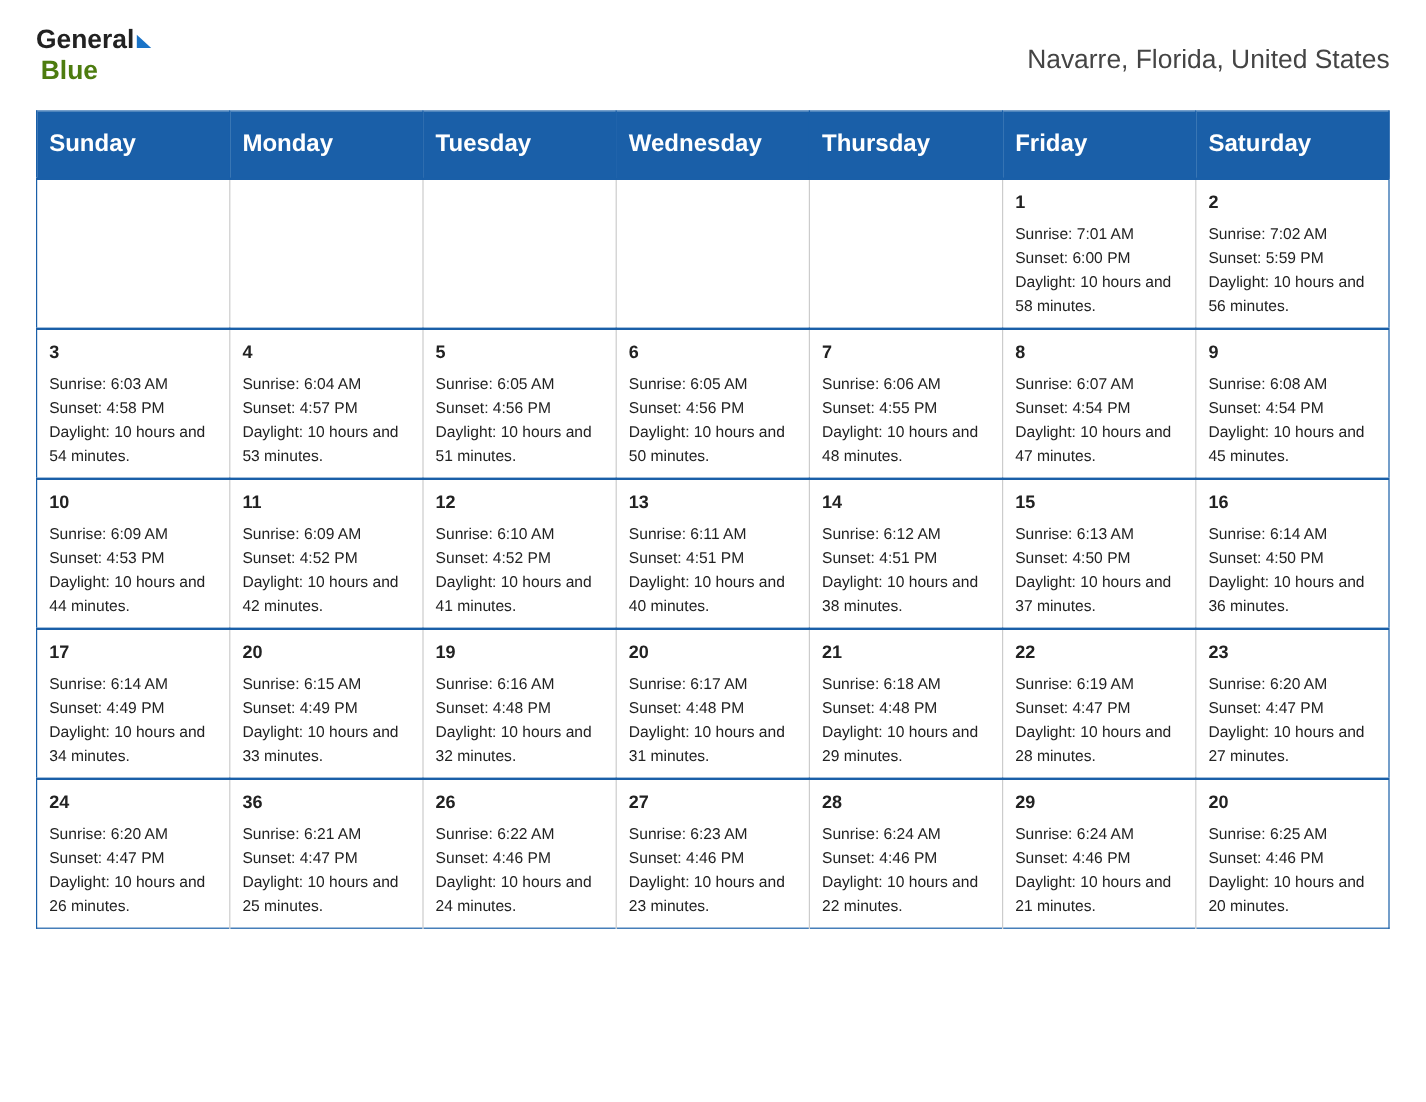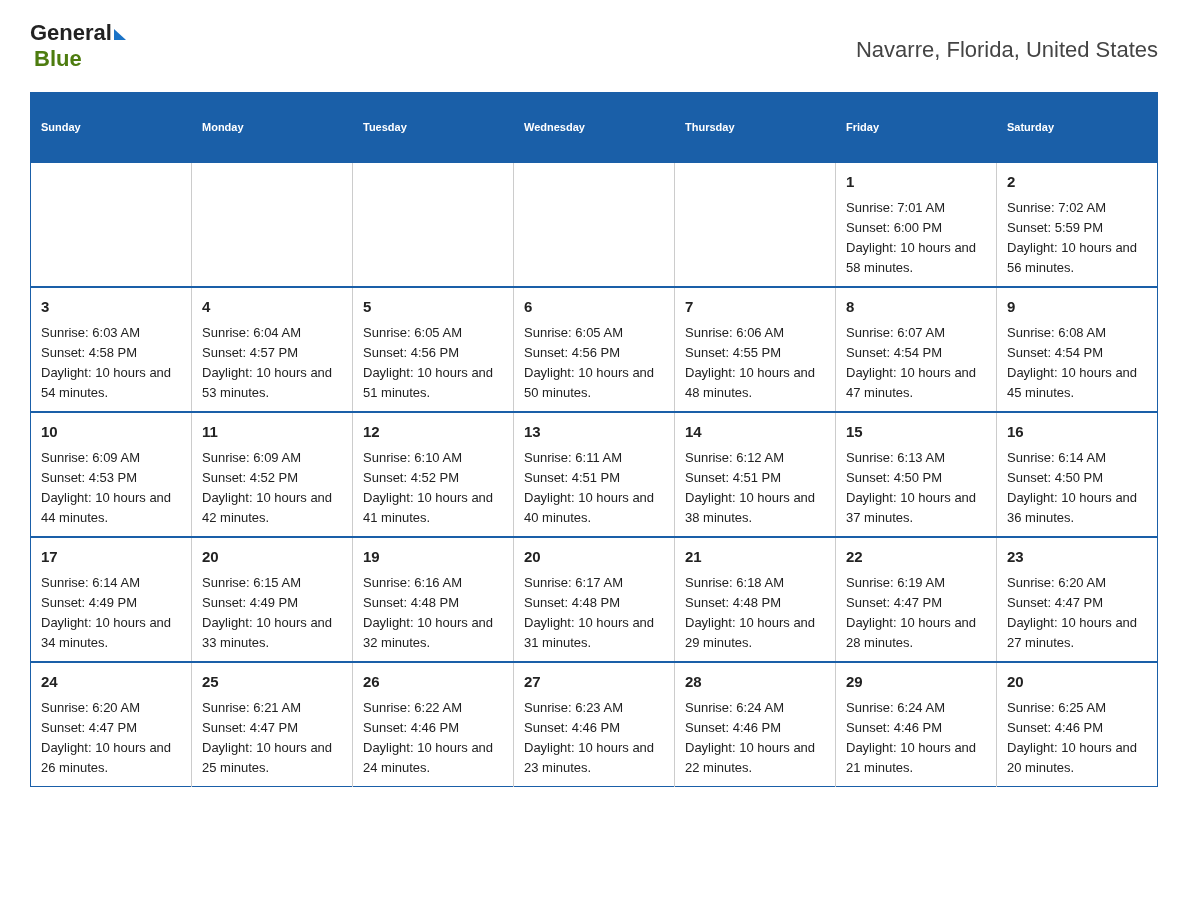--- a/index.html
+++ b/index.html
@@ -45,22 +45,22 @@
     .calendar {
       width: 100%;
       border-collapse: collapse;
       border: 1px solid #1a5fa8;
     }
     .calendar thead tr {
       background-color: #1a5fa8;
       color: #fff;
     }
     .calendar thead th {
-      padding: 28px 10px;
-      font-size: 11px;
+      padding: 16px 10px;
+      font-size: 20px;
       font-weight: bold;
       text-align: left;
       border: 1px solid #1a5fa8;
     }
     .calendar tbody tr {
       border-top: 2px solid #1a5fa8;
     }
     .calendar tbody td {
       vertical-align: top;
       padding: 8px 10px;
@@ -223,21 +223,21 @@
           <span class="day-num">23</span>
           <div class="day-info">Sunrise: 6:20 AM<br>Sunset: 4:47 PM<br>Daylight: 10 hours and 27 minutes.</div>
         </td>
       </tr>
       <tr>
         <td>
           <span class="day-num">24</span>
           <div class="day-info">Sunrise: 6:20 AM<br>Sunset: 4:47 PM<br>Daylight: 10 hours and 26 minutes.</div>
         </td>
         <td>
-          <span class="day-num">25</span>
+          <span class="day-num">36</span>
           <div class="day-info">Sunrise: 6:21 AM<br>Sunset: 4:47 PM<br>Daylight: 10 hours and 25 minutes.</div>
         </td>
         <td>
           <span class="day-num">26</span>
           <div class="day-info">Sunrise: 6:22 AM<br>Sunset: 4:46 PM<br>Daylight: 10 hours and 24 minutes.</div>
         </td>
         <td>
           <span class="day-num">27</span>
           <div class="day-info">Sunrise: 6:23 AM<br>Sunset: 4:46 PM<br>Daylight: 10 hours and 23 minutes.</div>
         </td>

